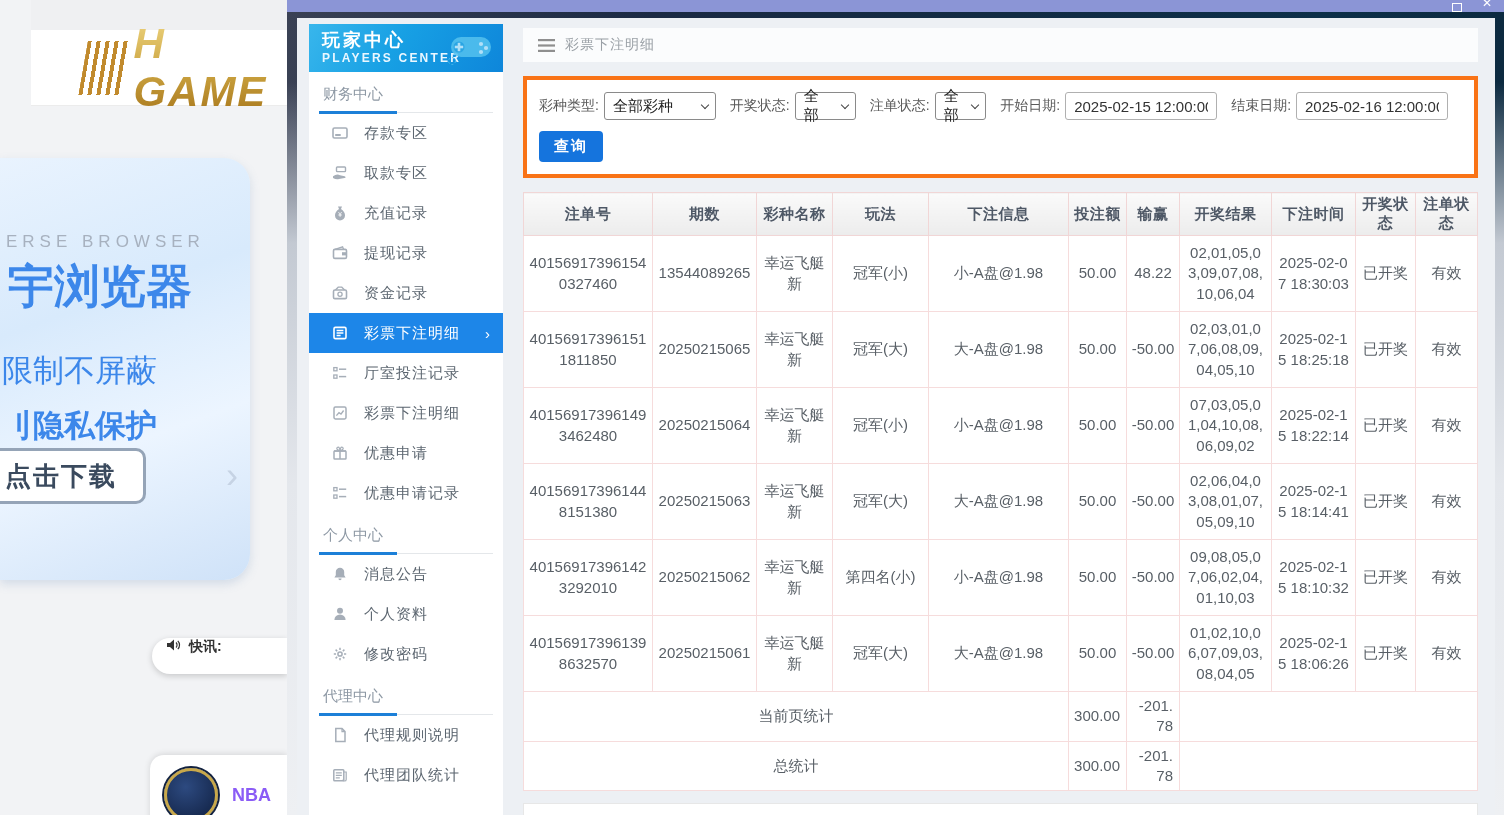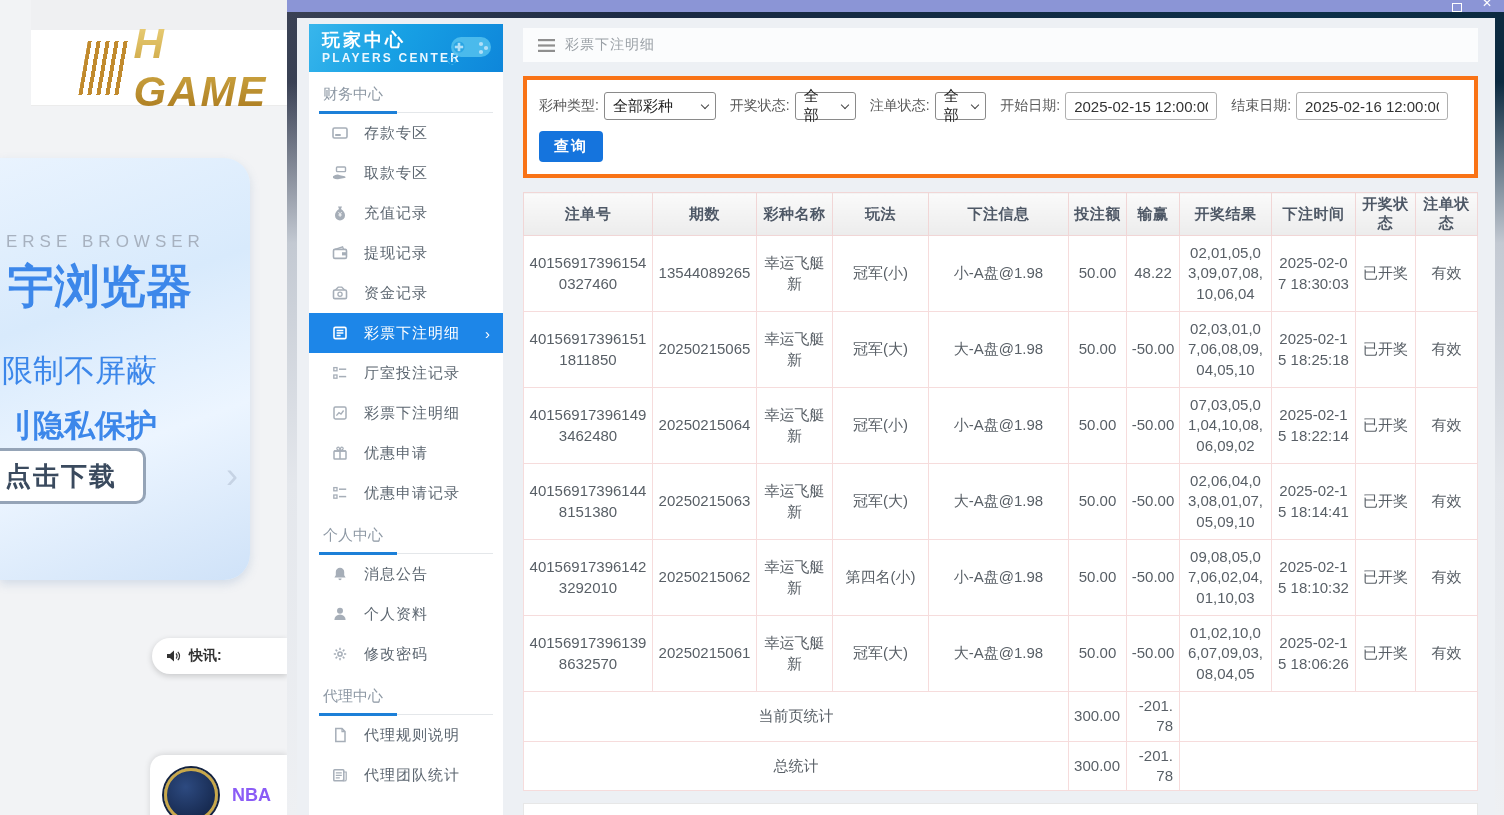--- a/index.html
+++ b/index.html
@@ -24,21 +24,21 @@
     box-shadow:0 4px 10px rgba(120,150,190,.25); }
   .promo-tagline { margin-top:74px; padding-left:6px; color:#a7b1bf; font-size:17px; letter-spacing:5px; white-space:nowrap; }
   .promo-title { padding-left:8px; margin-top:4px; color:#3c87ea; font-weight:800; font-size:46px; white-space:nowrap; }
   .promo-f1 { margin-top:32px; padding-left:2px; color:#3c87ea; font-weight:400; font-size:31px; white-space:nowrap; }
   .promo-f2 { margin-top:13px; padding-left:2px; color:#3c87ea; font-weight:800; font-size:31px; white-space:nowrap; }
   .download-btn { position:absolute; left:-24px; top:290px; width:170px; height:56px; background:#fff;
     border:3px solid #95a4b7; border-radius:10px; display:flex; align-items:center; justify-content:center;
     font-size:26px; font-weight:bold; color:#3a4a5e; letter-spacing:2px; cursor:pointer; }
   .promo-chev { position:absolute; right:12px; top:300px; color:#c6d3e4; font-size:36px; line-height:1; }
   .news-pill { position:absolute; left:152px; top:638px; width:135px; height:36px; background:#fff;
-    border-radius:18px 0 0 18px; box-shadow:0 2px 6px rgba(0,0,0,.18); display:flex; align-items:center; padding-left:14px; }
+    border-radius:18px 0 0 18px; box-shadow:0 2px 6px rgba(0,0,0,.18); display:flex; align-items:flex-start; padding-left:14px; }
   .news-pill svg { margin-right:8px; }
   .news-label { font-size:14px; font-weight:bold; color:#333; }
   .nba-card { position:absolute; left:150px; top:755px; width:137px; height:80px; background:#fff;
     border-radius:14px 0 0 0; box-shadow:0 -1px 6px rgba(0,0,0,.12); display:flex; align-items:center; padding-left:14px; }
   .nba-circle { width:54px; height:54px; border-radius:50%; background:radial-gradient(circle at 40% 35%,#2d4a80,#16294f 70%);
     box-shadow:inset 0 0 0 3px #c8a84b, 0 0 0 2px #12213f; flex:0 0 auto; }
   .nba-label { font-size:18px; font-weight:bold; color:#8b5cf6; margin-left:14px; }
   
   .overlay { position:absolute; left:287px; top:0; width:1217px; height:815px; }
   .titlebar { height:12px; background:#8b95d6; position:relative; }

